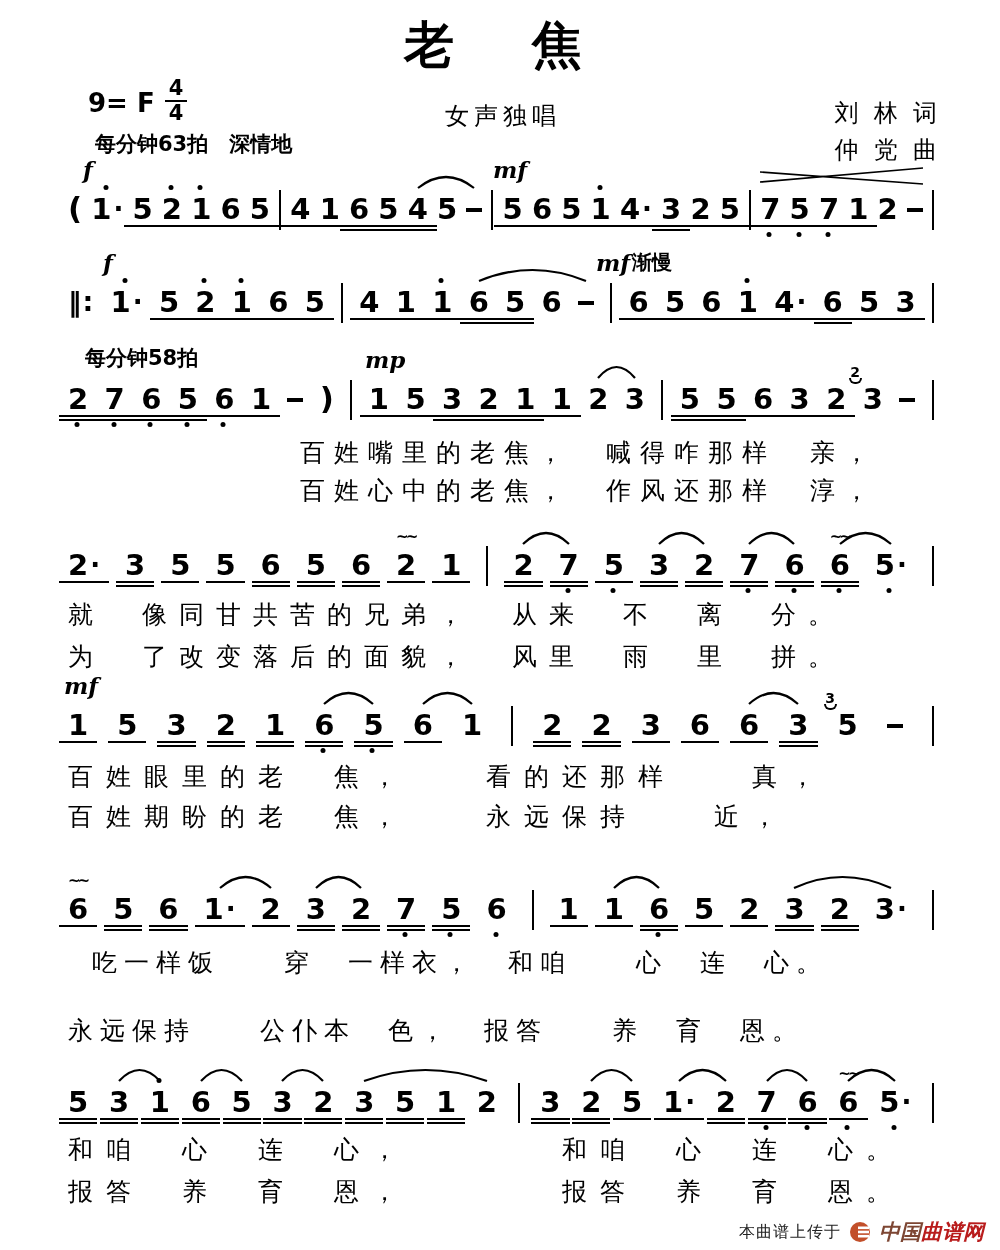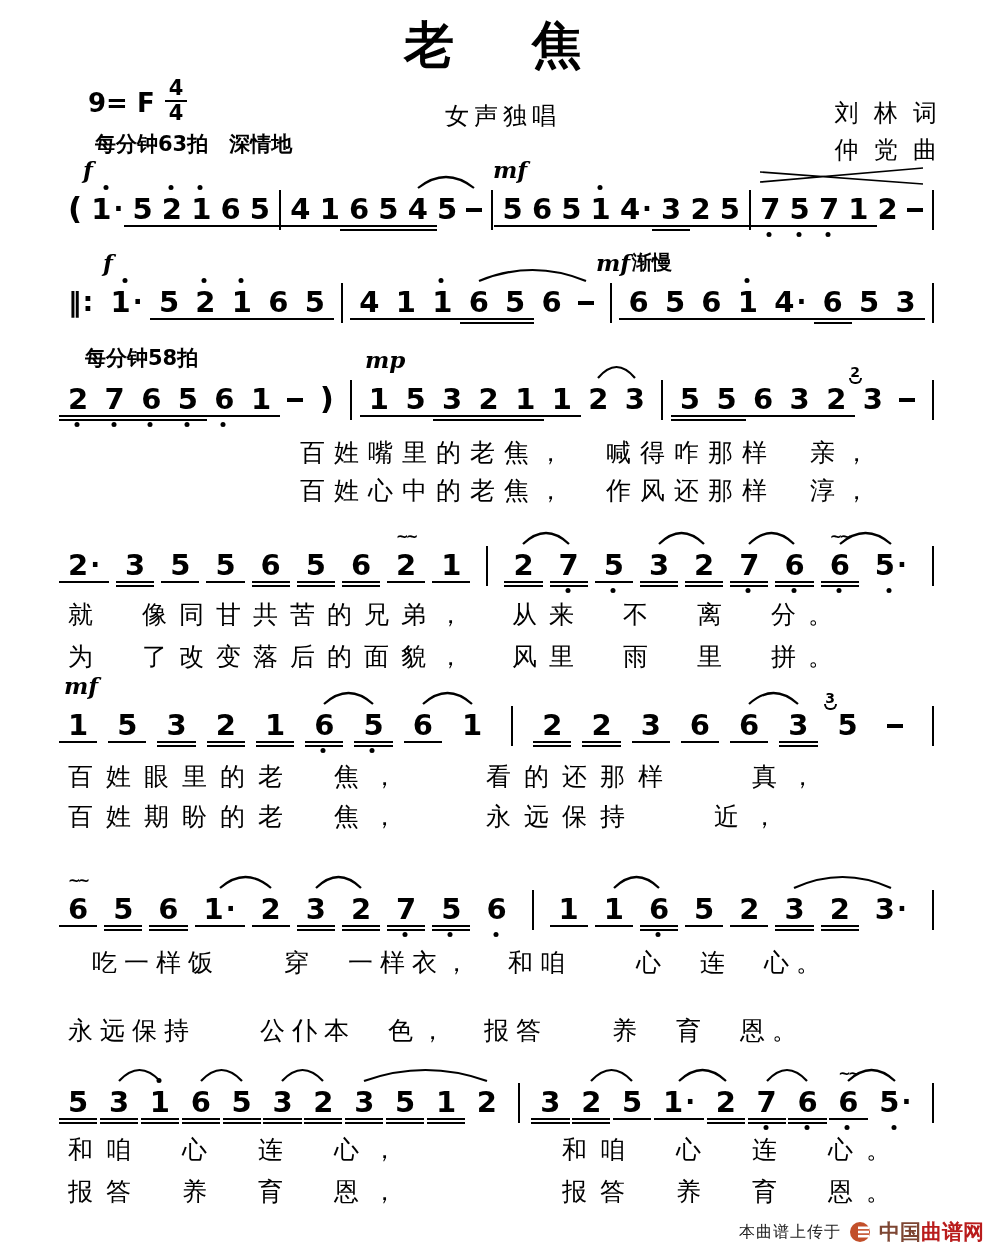--- a/index.html
+++ b/index.html
@@ -55,21 +55,21 @@
   .s7 .lyr{left:0;letter-spacing:13px;}
   .s3 .lyr1{top:54px;} .s3 .lyr2{top:92px;}
   .s4 .lyr1{top:50px;} .s4 .lyr2{top:92px;}
   .s5 .lyr1{top:52px;} .s5 .lyr2{top:92px;}
   .s6 .lyr1{top:54px;margin-left:24px;} .s6 .lyr2{top:98px;margin-top:24px;}
   .s7 .lyr1{top:48px;} .s7 .lyr2{top:90px;}
 
   
   .footer{position:absolute;top:1218px;right:16px;display:flex;align-items:center;gap:8px;font-size:16px;}
   .up{color:#222;letter-spacing:1px;}
-  .site b{font-weight:700;font-size:21px;}
+  .site b{font-weight:700;font-size:21px;font-style:italic;}
   .cn1{color:#7d4633;}
   .cn2{color:#b91c1c;margin-top:41px;}
 </style>
 </head>
 <body>
 
 <div class="sheet">
 
   <div class="title">老　焦</div>
 

